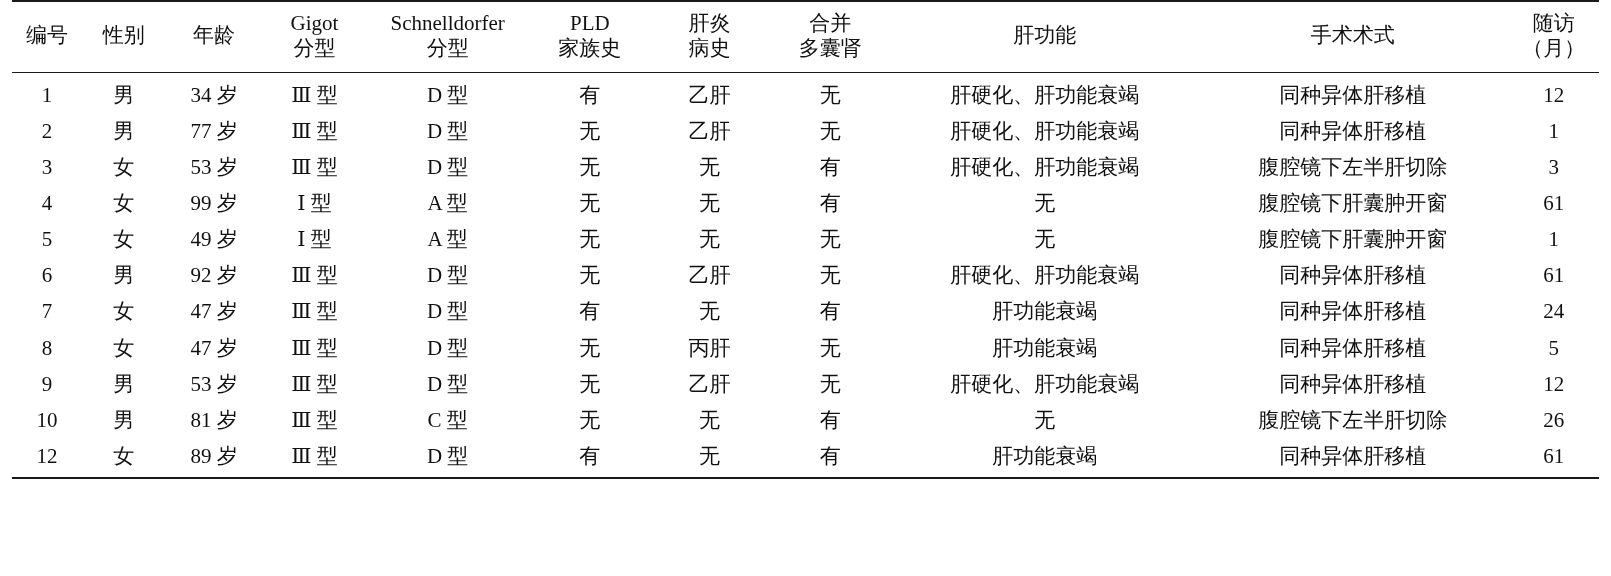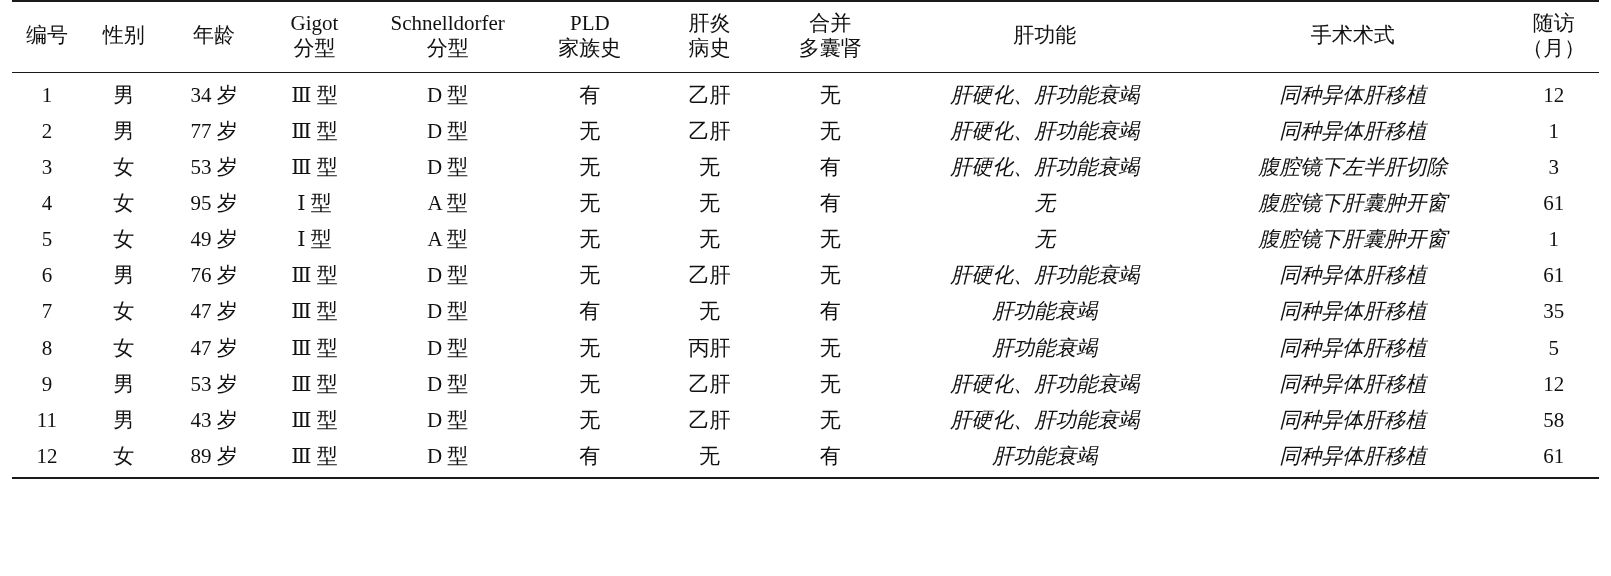--- a/index.html
+++ b/index.html
@@ -61,21 +61,21 @@
   col.c3 { width: 92px; }
   col.c4 { width: 144px; }
   col.c5 { width: 108px; }
   col.c6 { width: 104px; }
   col.c7 { width: 110px; }
   col.c8 { width: 270px; }
   col.c9 { width: 276px; }
   col.c10 { width: 80px; }
 
   .num-cell { letter-spacing: 0; }
-  .wide-cell { white-space: nowrap; font-style: italic; }
+  .wide-cell { white-space: nowrap; }
 </style>
 </head>
 <body>
 
 <div class="sheet">
   <table class="data-table">
     <colgroup>
       <col class="c0">
         <col class="c1">
         <col class="c2">
@@ -167,21 +167,21 @@
         <td>无</td>
         <td>无</td>
         <td>有</td>
         <td class="wide-cell">肝硬化、肝功能衰竭</td>
         <td class="wide-cell">腹腔镜下左半肝切除</td>
         <td class="num-cell">3</td>
       </tr>
       <tr>
         <td class="num-cell">4</td>
         <td>女</td>
-        <td>95 岁</td>
+        <td>99 岁</td>
         <td>Ⅰ 型</td>
         <td>A 型</td>
         <td>无</td>
         <td>无</td>
         <td>有</td>
         <td class="wide-cell">无</td>
         <td class="wide-cell">腹腔镜下肝囊肿开窗</td>
         <td class="num-cell">61</td>
       </tr>
       <tr>
@@ -193,42 +193,42 @@
         <td>无</td>
         <td>无</td>
         <td>无</td>
         <td class="wide-cell">无</td>
         <td class="wide-cell">腹腔镜下肝囊肿开窗</td>
         <td class="num-cell">1</td>
       </tr>
       <tr>
         <td class="num-cell">6</td>
         <td>男</td>
-        <td>76 岁</td>
+        <td>92 岁</td>
         <td>Ⅲ 型</td>
         <td>D 型</td>
         <td>无</td>
         <td>乙肝</td>
         <td>无</td>
         <td class="wide-cell">肝硬化、肝功能衰竭</td>
         <td class="wide-cell">同种异体肝移植</td>
         <td class="num-cell">61</td>
       </tr>
       <tr>
         <td class="num-cell">7</td>
         <td>女</td>
         <td>47 岁</td>
         <td>Ⅲ 型</td>
         <td>D 型</td>
         <td>有</td>
         <td>无</td>
         <td>有</td>
         <td class="wide-cell">肝功能衰竭</td>
         <td class="wide-cell">同种异体肝移植</td>
-        <td class="num-cell">35</td>
+        <td class="num-cell">24</td>
       </tr>
       <tr>
         <td class="num-cell">8</td>
         <td>女</td>
         <td>47 岁</td>
         <td>Ⅲ 型</td>
         <td>D 型</td>
         <td>无</td>
         <td>丙肝</td>
         <td>无</td>
@@ -243,31 +243,31 @@
         <td>Ⅲ 型</td>
         <td>D 型</td>
         <td>无</td>
         <td>乙肝</td>
         <td>无</td>
         <td class="wide-cell">肝硬化、肝功能衰竭</td>
         <td class="wide-cell">同种异体肝移植</td>
         <td class="num-cell">12</td>
       </tr>
       <tr>
-        <td class="num-cell">11</td>
-        <td>男</td>
-        <td>43 岁</td>
-        <td>Ⅲ 型</td>
-        <td>D 型</td>
-        <td>无</td>
-        <td>乙肝</td>
-        <td>无</td>
-        <td class="wide-cell">肝硬化、肝功能衰竭</td>
-        <td class="wide-cell">同种异体肝移植</td>
-        <td class="num-cell">58</td>
+        <td class="num-cell">10</td>
+        <td>男</td>
+        <td>81 岁</td>
+        <td>Ⅲ 型</td>
+        <td>C 型</td>
+        <td>无</td>
+        <td>无</td>
+        <td>有</td>
+        <td class="wide-cell">无</td>
+        <td class="wide-cell">腹腔镜下左半肝切除</td>
+        <td class="num-cell">26</td>
       </tr>
       <tr>
         <td class="num-cell">12</td>
         <td>女</td>
         <td>89 岁</td>
         <td>Ⅲ 型</td>
         <td>D 型</td>
         <td>有</td>
         <td>无</td>
         <td>有</td>

